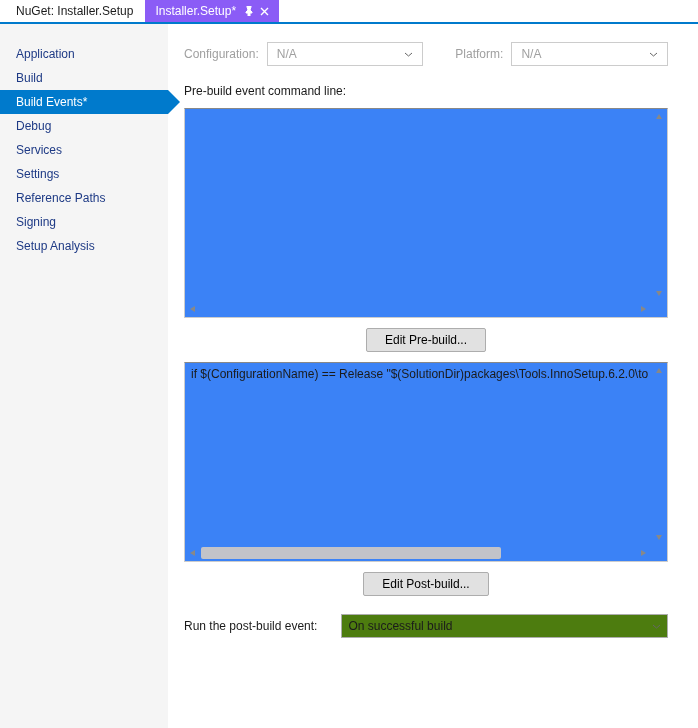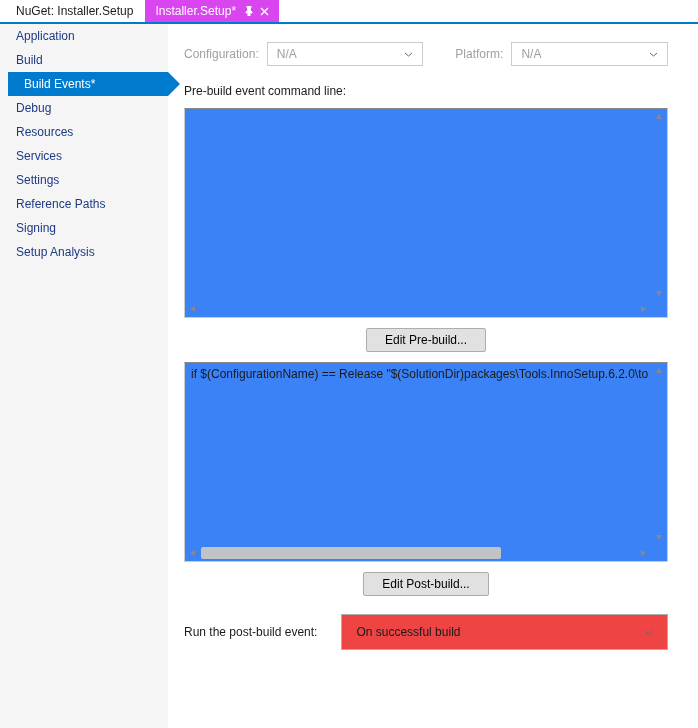--- a/index.html
+++ b/index.html
@@ -1,32 +1,32 @@
 <!DOCTYPE html>
 <html><head>
 <meta charset="utf-8">
 <style>
   * { box-sizing: border-box; margin: 0; padding: 0; }
   html, body { width: 698px; height: 728px; font-family: "Segoe UI", Tahoma, sans-serif; font-size: 12px; color: #1b1b1b; background: #ffffff; overflow: hidden; }
 
   
   .tabstrip { display: flex; align-items: center; height: 24px; border-bottom: 2px solid #007acc; padding-left: 6px; gap: 2px; }
   .tab { display: flex; align-items: center; height: 22px; padding: 0 10px; background: transparent; color: #1b1b1b; cursor: pointer; }
-  .tab.active { background: #d946ef; color: #ffffff; }
+  .tab.active { background: #8b5cf6; color: #ffffff; }
   .tab .pin { margin-left: 8px; display: inline-flex; align-items: center; }
   .tab .close { margin-left: 6px; display: inline-flex; align-items: center; }
   .tab.active svg { stroke: #ffffff; fill: #ffffff; }
 
   
   .container { display: flex; height: calc(728px - 24px); }
 
   
-  .nav { width: 168px; background: #f5f5f5; }
+  .nav { width: 168px; background: #f5f5f5; padding-top: 18px; }
   .nav-item { position: relative; height: 24px; line-height: 24px; padding-left: 16px; cursor: pointer; color: #1e3a85; }
-  .nav-item.selected { background: #007acc; color: #ffffff; margin-left: 8px; }
+  .nav-item.selected { background: #007acc; color: #ffffff; }
   .nav-item.selected::after {
     content: ""; position: absolute; right: -12px; top: 0;
     border-top: 12px solid transparent; border-bottom: 12px solid transparent;
     border-left: 12px solid #007acc;
   }
 
   
   .content { flex: 1; padding: 18px 30px 10px 16px; display: flex; flex-direction: column; gap: 10px; }
 
   .row { display: flex; align-items: center; gap: 8px; }
@@ -46,21 +46,21 @@
   .hscroll-left, .hscroll-right { position: absolute; bottom: 0; width: 16px; height: 16px; display: flex; align-items: center; justify-content: center; }
   .hscroll-left { left: 0; }
   .hscroll-right { right: 16px; }
   .scroll-up-btn svg, .scroll-down-btn svg, .hscroll-left svg, .hscroll-right svg { fill: #888888; }
   .hscroll-thumb { position: absolute; bottom: 2px; height: 12px; background: #c2c3c9; border-radius: 2px; }
 
   .btn-row { display: flex; justify-content: center; }
   .vs-button { border: 1px solid #adadad; background: #e1e1e1; height: 24px; padding: 0 18px; cursor: pointer; font-family: inherit; font-size: 12px; border-radius: 2px; }
 
   .run-row { display: flex; align-items: center; gap: 24px; margin-top: 8px; }
-  .run-select { flex: 1; border: 1px solid #adadad; height: 36px; padding: 0 14px; display: flex; align-items: center; justify-content: space-between; background: #ef4444; }
+  .run-select { flex: 1; border: 1px solid #adadad; height: 24px; padding: 0 6px; display: flex; align-items: center; justify-content: space-between; background: #4d7c0f; }
 </style>
 </head>
 <body>
 
 <div class="tabstrip">
   <div class="tab">
     <span>NuGet: Installer.Setup</span>
   </div>
   <div class="tab active">
     <span>Installer.Setup*</span>
@@ -77,21 +77,20 @@
   </div>
 </div>
 
 <div class="container">
 
   <div class="nav">
     <div class="nav-item"><span>Application</span></div>
     <div class="nav-item"><span>Build</span></div>
     <div class="nav-item selected"><span>Build Events*</span></div>
     <div class="nav-item"><span>Debug</span></div>
-    <div class="nav-item"><span>Resources</span></div>
     <div class="nav-item"><span>Services</span></div>
     <div class="nav-item"><span>Settings</span></div>
     <div class="nav-item"><span>Reference Paths</span></div>
     <div class="nav-item"><span>Signing</span></div>
     <div class="nav-item"><span>Setup Analysis</span></div>
   </div>
 
   <div class="content">
 
     <div class="row">

